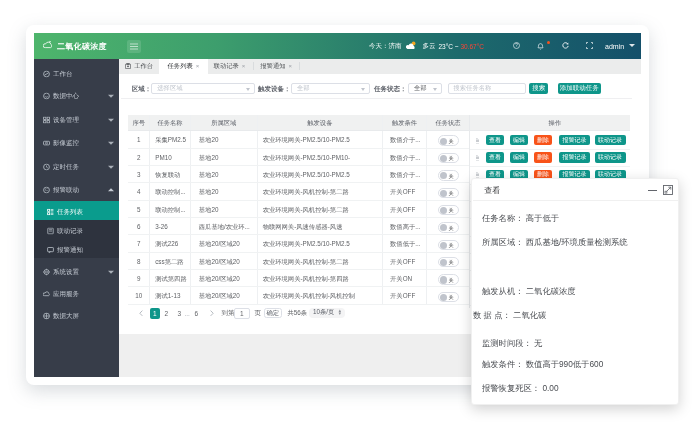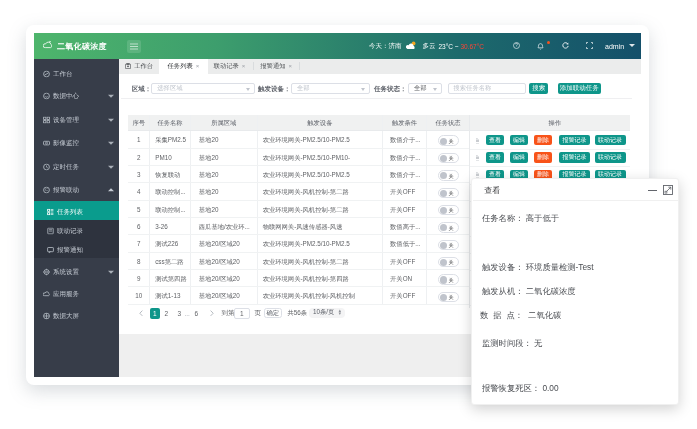--- a/index.html
+++ b/index.html
@@ -456,20 +456,21 @@
   <div class="abs dlg" style="z-index:20;">
     <div style="position:absolute;left:12.3px;top:11.2px;transform:translateY(-50%);font-size:8px;color:#303133;">查看</div>
     <div style="position:absolute;left:176.3px;top:11.6px;width:8.7px;height:1.2px;background:#62656c;"></div>
     <svg style="position:absolute;left:190.5px;top:6.8px;" width="10" height="10" viewBox="0 0 10 10">
         <rect x="0.5" y="0.5" width="9" height="9" fill="none" stroke="#62656c" stroke-width="0.9"></rect>
         <path d="M3.6 6.4 L7.8 2.2 M7.8 2.2 H5.4 M7.8 2.2 V4.6" stroke="#62656c" stroke-width="0.85" fill="none"></path>
         <rect x="2" y="6.2" width="1.9" height="1.9" fill="none" stroke="#62656c" stroke-width="0.7"></rect>
       </svg>
     <div style="position:absolute;left:0.5px;top:21px;width:206.5px;height:1px;background:#f0f0f0;"></div>
         <div class="drow" style="top:39.5px;left:10px;">任务名称：&nbsp;高于低于</div>
-    <div class="drow" style="top:88.1px;left:10px;">触发设备：&nbsp;环境质量检测-Test</div>
+    <div class="drow" style="top:63.8px;left:10px;">所属区域：&nbsp;西瓜基地/环境质量检测系统</div>
     <div class="drow" style="top:112.3px;left:10px;">触发从机：&nbsp;二氧化碳浓度</div>
-    <div class="drow" style="top:136.6px;left:8px;font-family:Liberation Mono, monospace;">数 据 点：&nbsp;二氧化碳</div>
+    <div class="drow" style="top:136.6px;left:1px;">数 据 点：&nbsp;二氧化碳</div>
     <div class="drow" style="top:164px;left:10px;">监测时间段：&nbsp;无</div>
+    <div class="drow" style="top:185.2px;left:10px;">触发条件：&nbsp;数值高于990低于600</div>
     <div class="drow" style="top:209.5px;left:10px;">报警恢复死区：&nbsp;0.00</div>
   </div>
 
 </div>
 
 </body></html>

